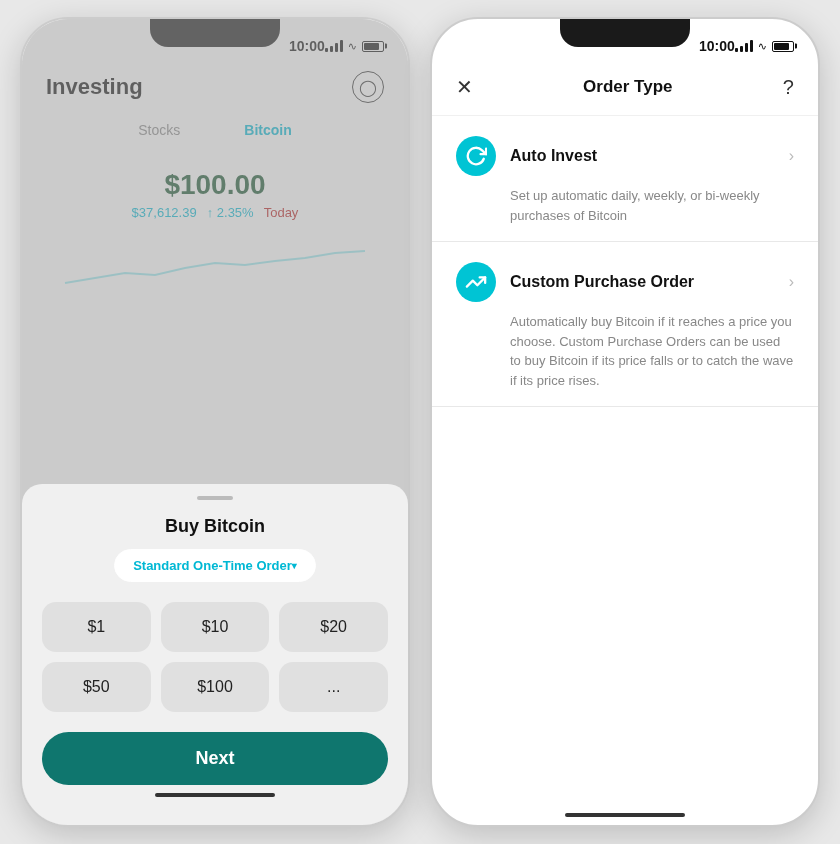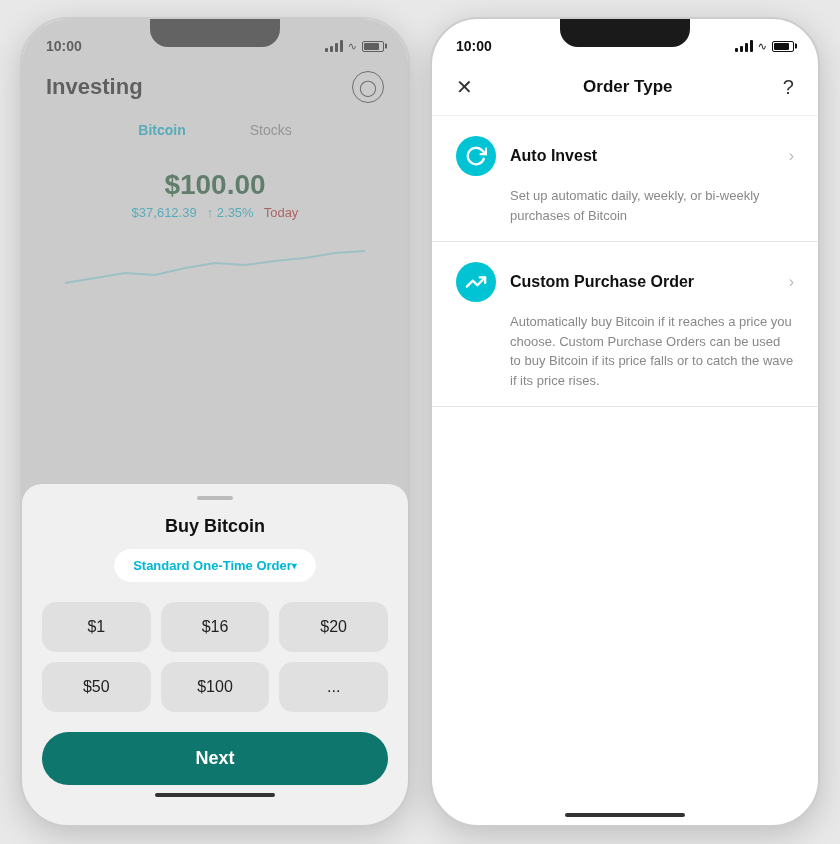--- a/index.html
+++ b/index.html
@@ -47,21 +47,21 @@
       width: 130px;
       height: 28px;
       background: #1a1a1a;
       border-radius: 0 0 18px 18px;
       z-index: 10;
     }
 
     
     .status-bar {
       display: flex;
-      justify-content: space-between;
+      justify-content: flex-end;
       align-items: center;
       padding: 10px 24px 0;
       height: 44px;
       position: relative;
       z-index: 5;
     }
     .status-time {
       font-size: 14px;
       font-weight: 600;
       color: #111;
@@ -405,25 +405,25 @@
           </div>
         </div>
       </div>
 
       <div class="investing-header">
         <span class="investing-title">Investing</span>
         <div class="avatar-icon">◯</div>
       </div>
 
       <div class="tab-bar">
+        <div class="tab-item inactive">
+          <span>Stocks</span>
+        </div>
         <div class="tab-item active">
           <span>Bitcoin</span>
-        </div>
-        <div class="tab-item inactive">
-          <span>Stocks</span>
         </div>
       </div>
 
       <div class="price-section">
         <div class="main-price">$100.00</div>
         <div class="price-meta">
           <span class="btc-price">$37,612.39</span>
           <span class="price-change">↑ 2.35%</span>
           <span class="today-label">Today</span>
         </div>
@@ -443,21 +443,21 @@
 
         <div class="order-type-selector">
           <div class="order-type-pill">
             <span>Standard One-Time Order</span>
             <span class="chevron-down">▾</span>
           </div>
         </div>
 
         <div class="amount-grid">
           <div class="amount-btn">$1</div>
-          <div class="amount-btn">$16</div>
+          <div class="amount-btn">$10</div>
           <div class="amount-btn">$20</div>
           <div class="amount-btn">$50</div>
           <div class="amount-btn">$100</div>
           <div class="amount-btn">...</div>
         </div>
 
         <div class="next-btn">Next</div>
 
         <div class="home-indicator">
           <div class="home-bar"></div>

